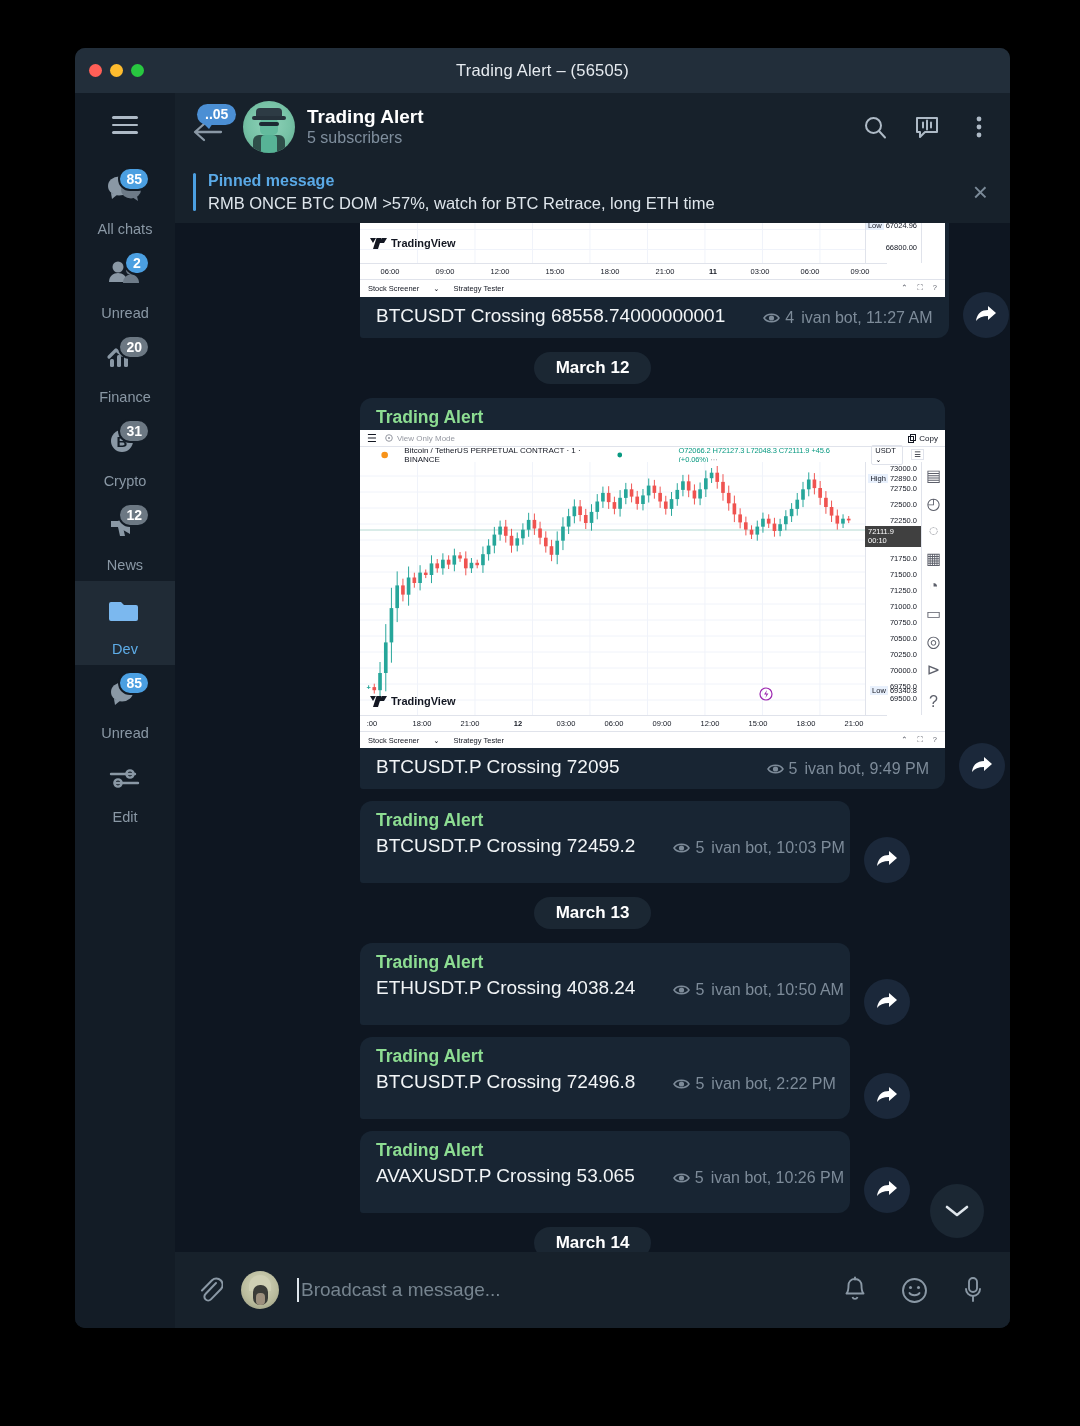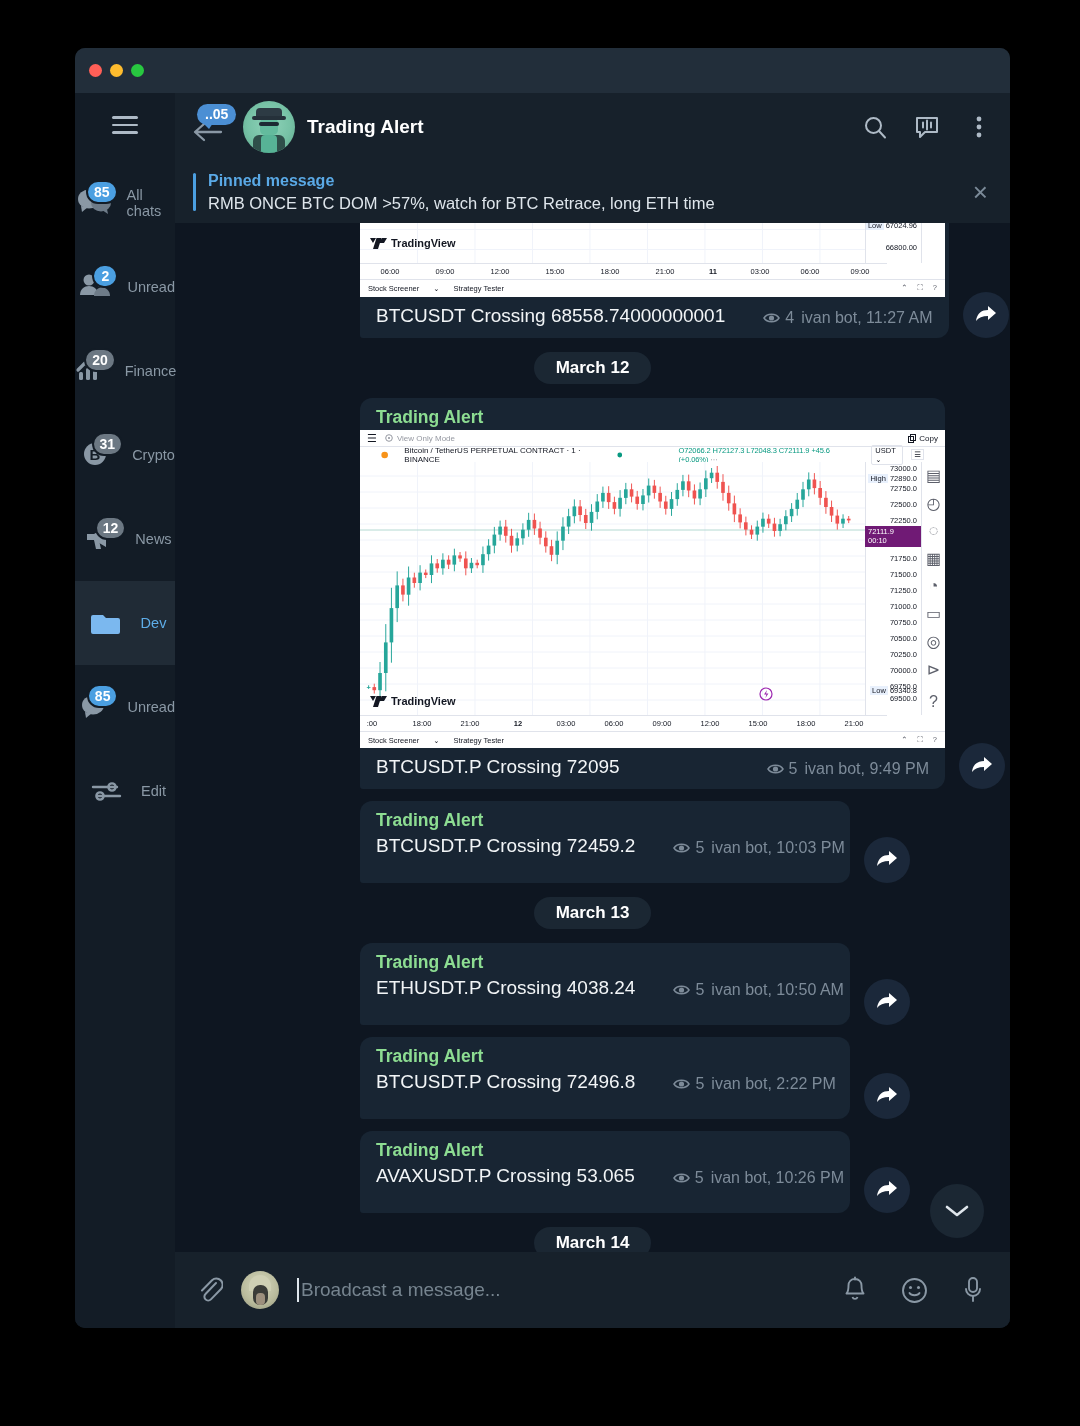--- a/index.html
+++ b/index.html
@@ -38,21 +38,21 @@
   .rail {
     width: 100px; background: #131c26; flex: 0 0 100px;
     display: flex; flex-direction: column; align-items: center;
     padding-top: 8px;
   }
   .burger { width: 46px; height: 48px; display: flex; flex-direction: column;
             justify-content: center; align-items: center; gap: 5px; margin-bottom: 12px; cursor: pointer; }
   .burger i { display: block; width: 26px; height: 2.5px; background: #aebac6; border-radius: 2px; }
 
   .rail-item {
-    width: 100px; height: 84px; display: flex; flex-direction: row;
+    width: 100px; height: 84px; display: flex; flex-direction: column;
     align-items: center; justify-content: center; gap: 11px; cursor: pointer;
     position: relative;
   }
   .rail-item.active { background: #202b36; }
   .rail-icon { position: relative; width: 46px; height: 40px;
                display: flex; align-items: center; justify-content: center; }
   .rail-icon svg { display: block; }
   .rail-label { font-size: 14.5px; color: #8a98a5; }
   .rail-item.active .rail-label { color: #5eade8; }
   .badge {
@@ -152,21 +152,21 @@
   .tv-sym { height: 15px; display: flex; align-items: center; gap: 16px; padding: 0 21px; font-size: 8px; }
   .tv-sym b { font-weight: normal; color: #131722; }
   .tv-ohlc { color: #089981; font-size: 7.5px; letter-spacing: -0.1px; margin-left: 40px; }
   .tv-right-label { margin-left: auto; display:flex; align-items:center; gap: 8px; font-size: 7.5px; color: #131722; }
   .tv-main { display: flex; position: relative; }
   .tv-plot { position: relative; flex: 1; background: #fff; overflow: hidden; }
   .tv-scale { width: 56px; flex: 0 0 56px; border-left: 1px solid #e0e3eb; position: relative; font-size: 7.5px; color: #131722; }
   .tv-scale div.pl { position: absolute; right: 4px; white-space: nowrap; }
   .tv-scale div.pl .tag { background: #e8f0fc; padding: 0 2px; color: #131722; margin-right: 2px; }
   .tv-badge {
-    position: absolute; right: 0; background: #701a75; color: #fff; font-size: 7.5px;
+    position: absolute; right: 0; background: #404040; color: #fff; font-size: 7.5px;
     padding: 1px 3px; width: 56px; text-align: left; line-height: 1.25;
   }
   .tv-tools { width: 24px; flex: 0 0 24px; border-left: 1px solid #e0e3eb; display: flex;
               flex-direction: column; align-items: center; padding-top: 4px; gap: 9px; color: #5d606b; }
   .tv-time { height: 16px; border-top: 1px solid #e0e3eb; display: flex; align-items: center;
              font-size: 7.5px; color: #131722; position: relative; }
   .tv-time span { position: absolute; transform: translateX(-50%); }
   .tv-bottom { height: 17px; border-top: 1px solid #e0e3eb; display: flex; align-items: center;
                gap: 14px; padding: 0 8px; font-size: 7.5px; color: #131722; }
   .tv-bottom .right { margin-left: auto; display: flex; gap: 10px; color: #5d606b; }
@@ -205,20 +205,21 @@
 
 <div class="desktop">
   <div class="window">
 
     <div class="titlebar">
       <div class="traffic">
         <span class="dot red"></span>
         <span class="dot yellow"></span>
         <span class="dot green"></span>
       </div>
+      <div class="wintitle">Trading Alert – (56505)</div>
     </div>
 
     <div class="body-row">
 
       <div class="rail">
         <div class="burger">
           <i></i>
             <i></i>
             <i></i>
         </div>
@@ -332,20 +333,21 @@
             <div class="body"></div>
               <div class="torso"></div>
             <div class="face"></div>
               <div class="eyes"></div>
             <div class="hat"></div>
               <div class="brim"></div>
           </div>
 
           <div class="hdr-text">
             <div class="hdr-title">Trading Alert</div>
+            <div class="hdr-sub">5 subscribers</div>
           </div>
 
           <div class="hdr-icons">
             <div class="hdr-icon">
               <svg width="25" height="25" viewBox="0 0 25 25">
                 <circle cx="10.5" cy="10.5" r="7.5" fill="none" stroke="#aebac6" stroke-width="2"></circle>
                 <line x1="16" y1="16" x2="22" y2="22.5" stroke="#aebac6" stroke-width="2" stroke-linecap="round"></line>
               </svg>
             </div>
             <div class="hdr-icon">

